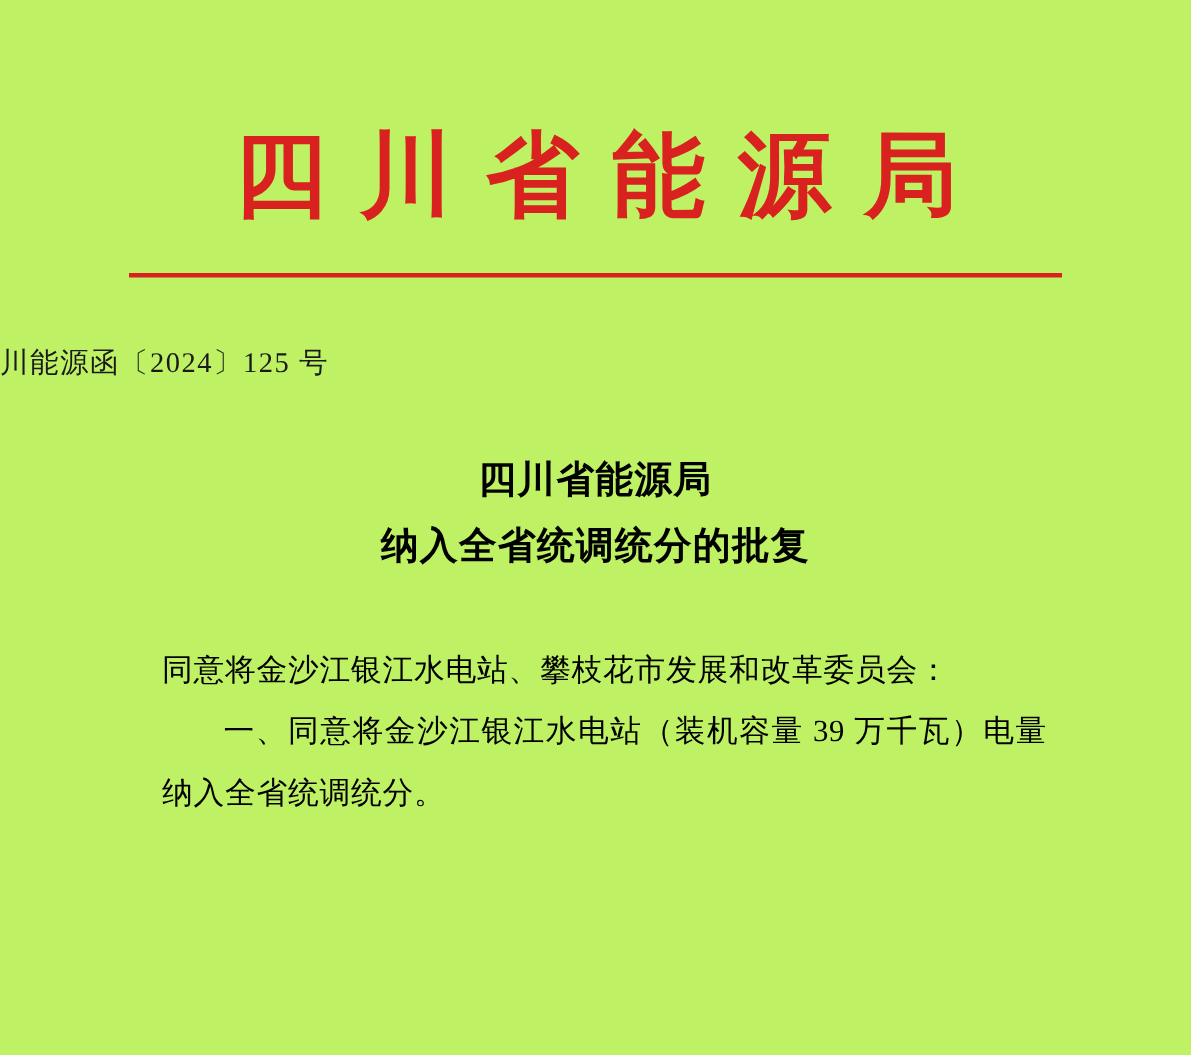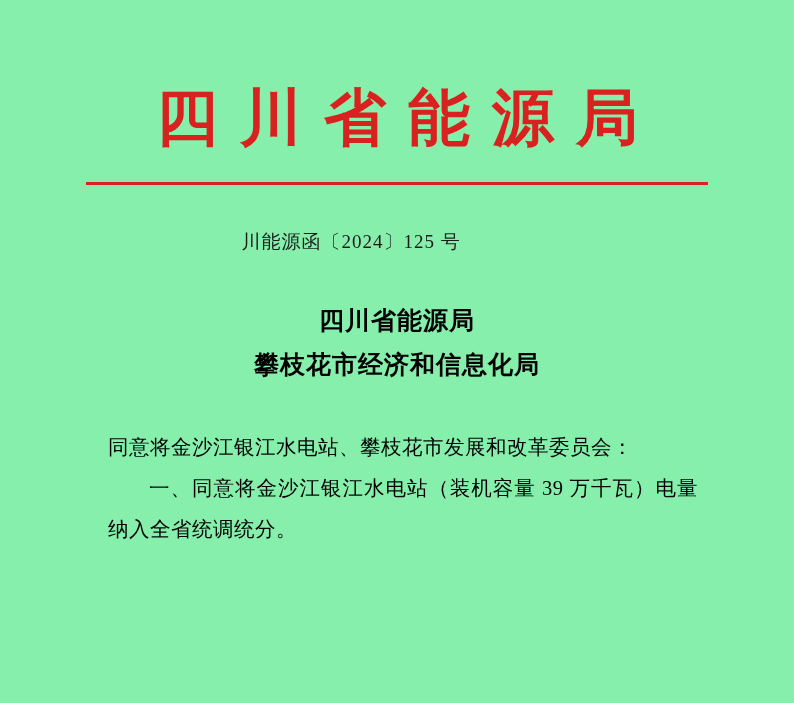--- a/index.html
+++ b/index.html
@@ -10,21 +10,21 @@
     width: 794px;
     height: 703px;
     background: #ffffff;
     font-family: "Liberation Serif", "DejaVu Serif", serif;
     overflow: hidden;
   }
   .page {
     position: relative;
     width: 794px;
     height: 703px;
-    background: #86efac;
+    background: #bef264;
     box-sizing: border-box;
   }
   .letterhead {
     text-align: center;
     padding-top: 84px;
   }
   .letterhead-title {
     color: #d9221f;
     font-family: "Liberation Serif", "DejaVu Serif", serif;
     font-weight: bold;
@@ -35,21 +35,21 @@
     white-space: nowrap;
   }
   .red-rule {
     margin: 30px auto 0 auto;
     width: 622px;
     height: 3px;
     background: #d9221f;
   }
   .doc-number {
     margin-top: 44px;
-    text-align: center;
+    text-align: left;
     padding-right: 92px;
     font-size: 19px;
     color: #1a1a1a;
     letter-spacing: 1px;
   }
   .doc-title {
     margin-top: 44px;
     text-align: center;
     font-weight: bold;
     font-size: 25px;
@@ -83,21 +83,21 @@
 
   <div class="letterhead">
     <div class="letterhead-title">四川省能源局</div>
     <div class="red-rule"></div>
   </div>
 
   <div class="doc-number">川能源函〔2024〕125 号</div>
 
   <div class="doc-title">
     <div>四川省能源局</div>
-    <div>攀枝花市经济和信息化局</div>
+    <div>纳入全省统调统分的批复</div>
   </div>
 
   <div class="body-text">
     <p class="para">同意将金沙江银江水电站、攀枝花市发展和改革委员会：</p>
     <p class="para indent">一、同意将金沙江银江水电站（装机容量 39 万千瓦）电量纳入全省统调统分。</p>
   </div>
 
 </div>
 
 </body></html>

